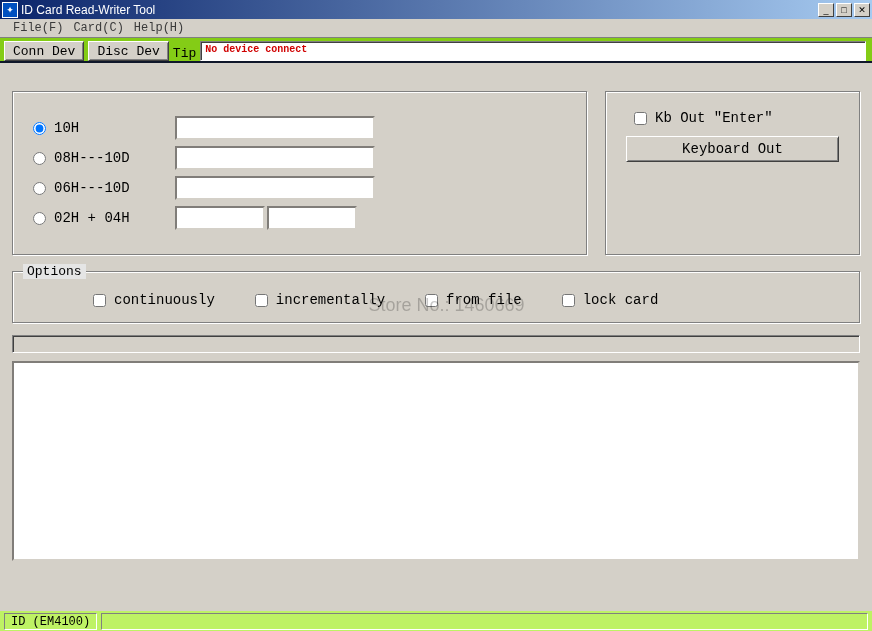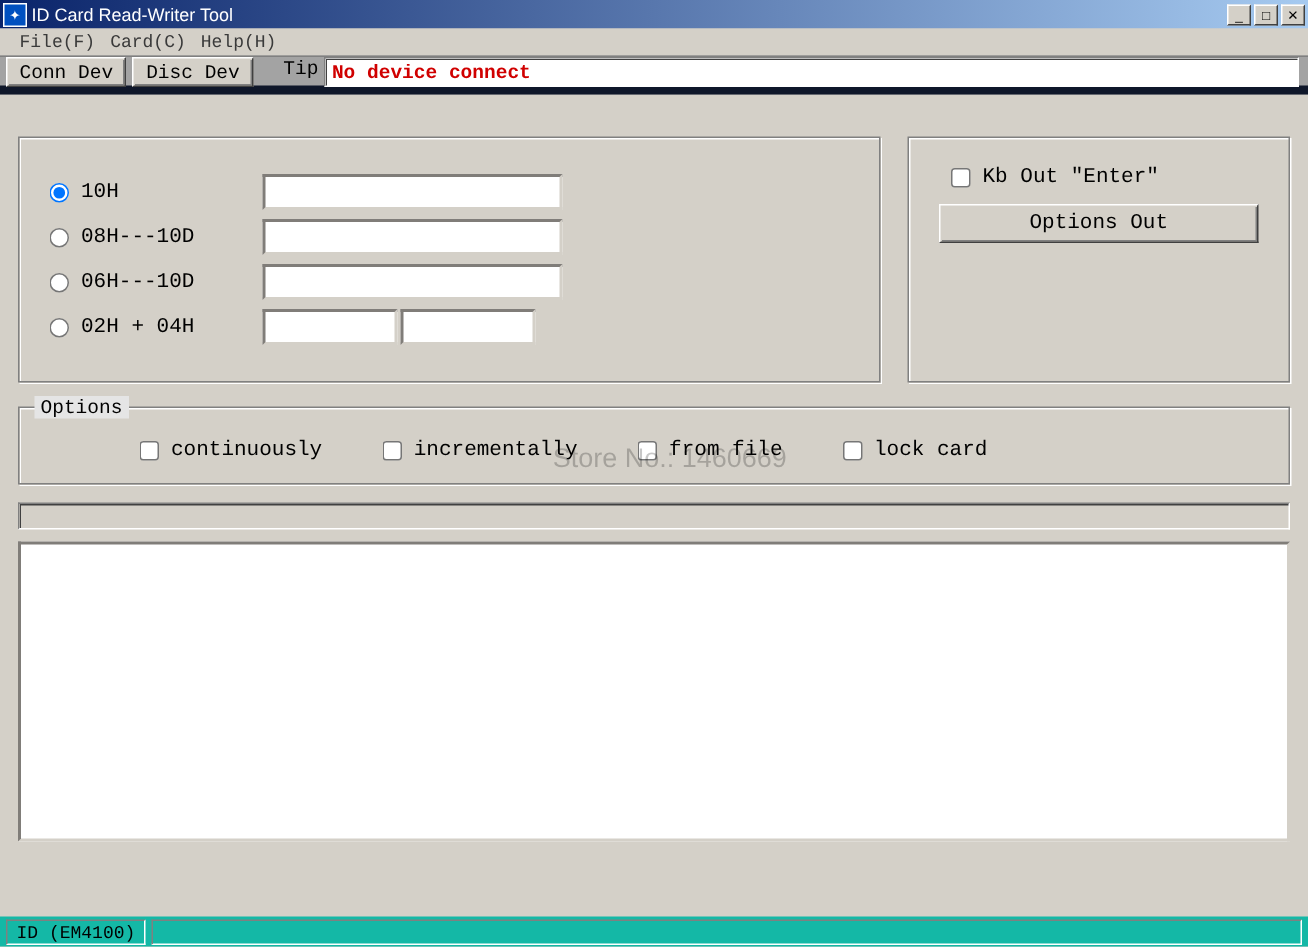--- a/index.html
+++ b/index.html
@@ -50,56 +50,56 @@
   height: 18px;
   display: flex;
   align-items: center;
   padding-left: 13px;
   gap: 10px;
   font-family: "Courier New", monospace;
   color: #3a3a3a;
 }
 .menubar span { cursor: pointer; }
 .toolbar {
-  background: #a3a3a3;
+  background: #84cc16;
   height: 26px;
   display: flex;
-  align-items: flex-start;
+  align-items: flex-end;
   padding-left: 4px;
   gap: 4px;
   border-top: 1px solid #808080;
-  border-bottom: 6px solid #0f172a;
+  border-bottom: 2px solid #0f172a;
 }
 .tool-btn {
   background: #d4d0c8;
   border: 1px solid;
   border-color: #fff #404040 #404040 #fff;
   box-shadow: inset 1px 1px 0 #d4d0c8, inset -1px -1px 0 #808080;
   padding: 2px 8px;
   font-family: "Courier New", monospace;
   font-size: 13px;
   cursor: pointer;
   height: 20px;
 }
 .tip-label {
   font-family: "Courier New", monospace;
   font-size: 13px;
-  margin-left: 16px;
+  margin-left: 0;
 }
 .tip-box {
   background: #fff;
   border: 1px solid;
   border-color: #808080 #fff #fff #808080;
   box-shadow: inset 1px 1px 0 #404040;
   height: 20px;
   flex: 1;
   margin-right: 6px;
   padding: 2px 4px;
   font-family: "Courier New", monospace;
-  font-size: 13px;
+  font-size: 10px;
   font-weight: bold;
   color: #d00000;
 }
 .content {
   padding: 28px 12px 8px 12px;
 }
 .top-row { display: flex; gap: 18px; }
 .group-box {
   border: 1px solid #808080;
   box-shadow: 1px 1px 0 #fff, inset 1px 1px 0 #fff;
@@ -196,21 +196,21 @@
 }
 .statusbar {
   position: absolute;
   bottom: 0;
   left: 0;
   right: 0;
   height: 20px;
   display: flex;
   align-items: center;
   padding-left: 4px;
-  background: #14b8a6;
+  background: #bef264;
 }
 .status-panel {
   border: 1px solid;
   border-color: #808080 #fff #fff #808080;
   padding: 1px 6px;
   font-family: "Courier New", monospace;
   font-size: 12px;
   margin-right: 4px;
   min-width: 90px;
   height: 17px;
@@ -286,21 +286,21 @@
         <input class="txt-input w90" value="" style="">
         <input class="txt-input w90" value="" style="">
       </div>
     </div>
 
     <div class="group-box action-group">
       <label class="check-row">
         <input type="checkbox" style="">
         <span>Kb Out "Enter"</span>
       </label>
-      <button class="action-btn">Options Out</button>
+      <button class="action-btn">Keyboard Out</button>
     </div>
   </div>
 
   <div class="group-box options-group">
     <span class="legend">Options</span>
     <div class="options-row">
       <label class="opt-item">
         <input type="checkbox" style="">
         <span>continuously</span>
       </label>

